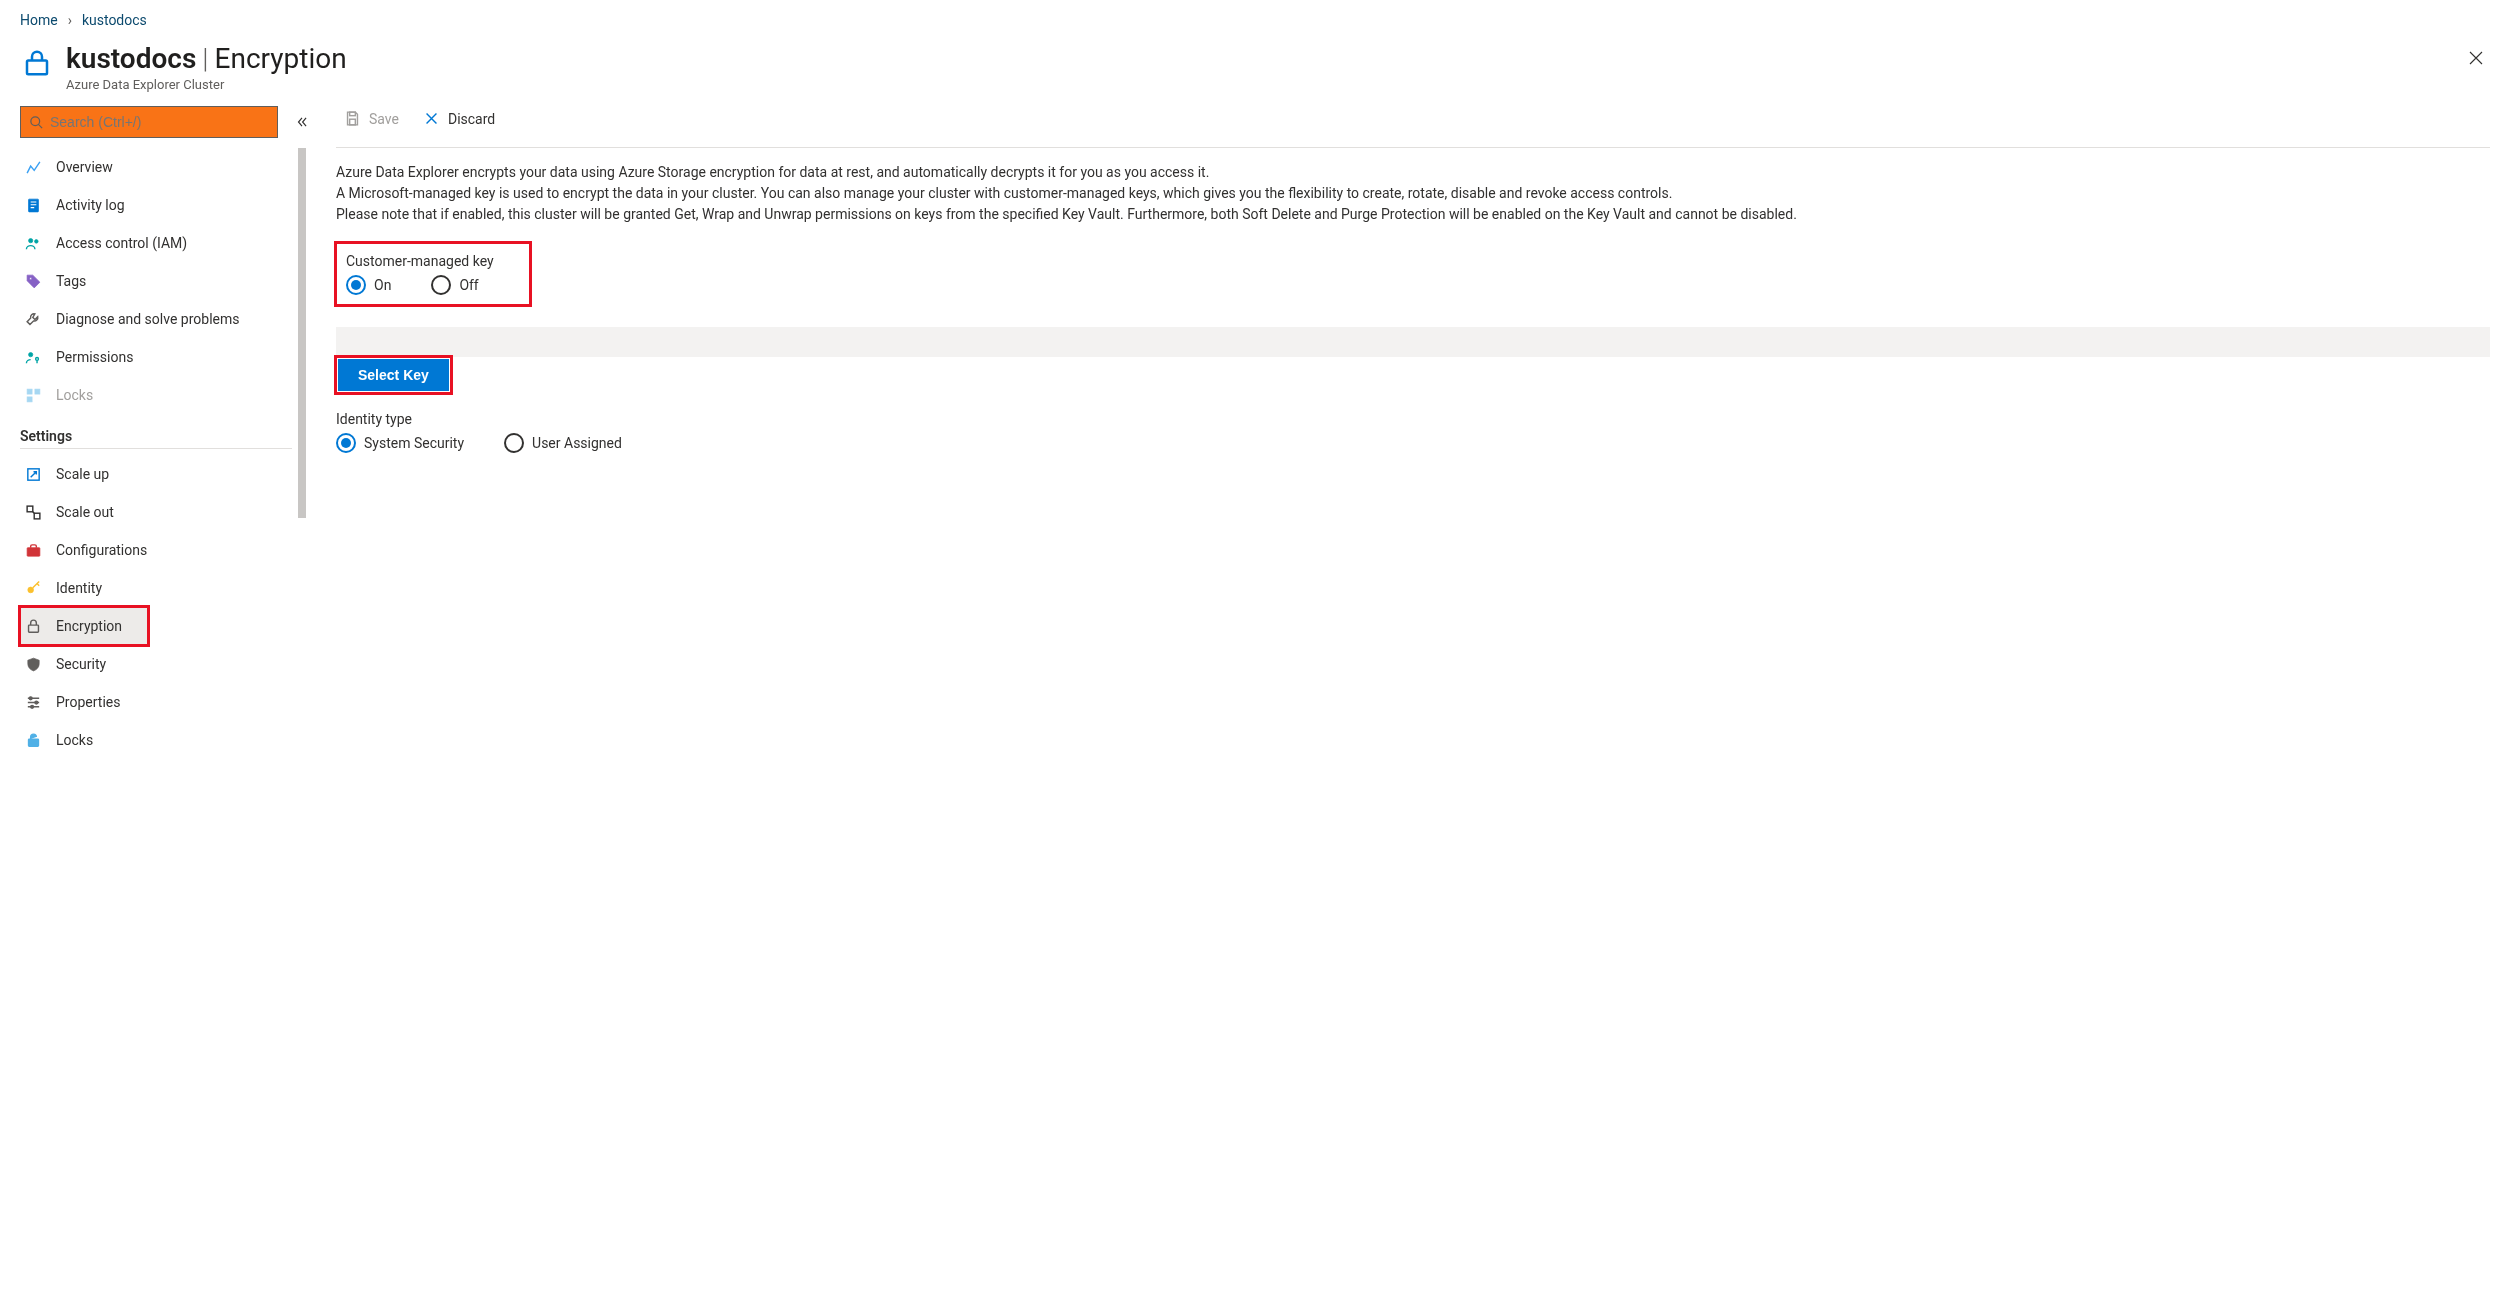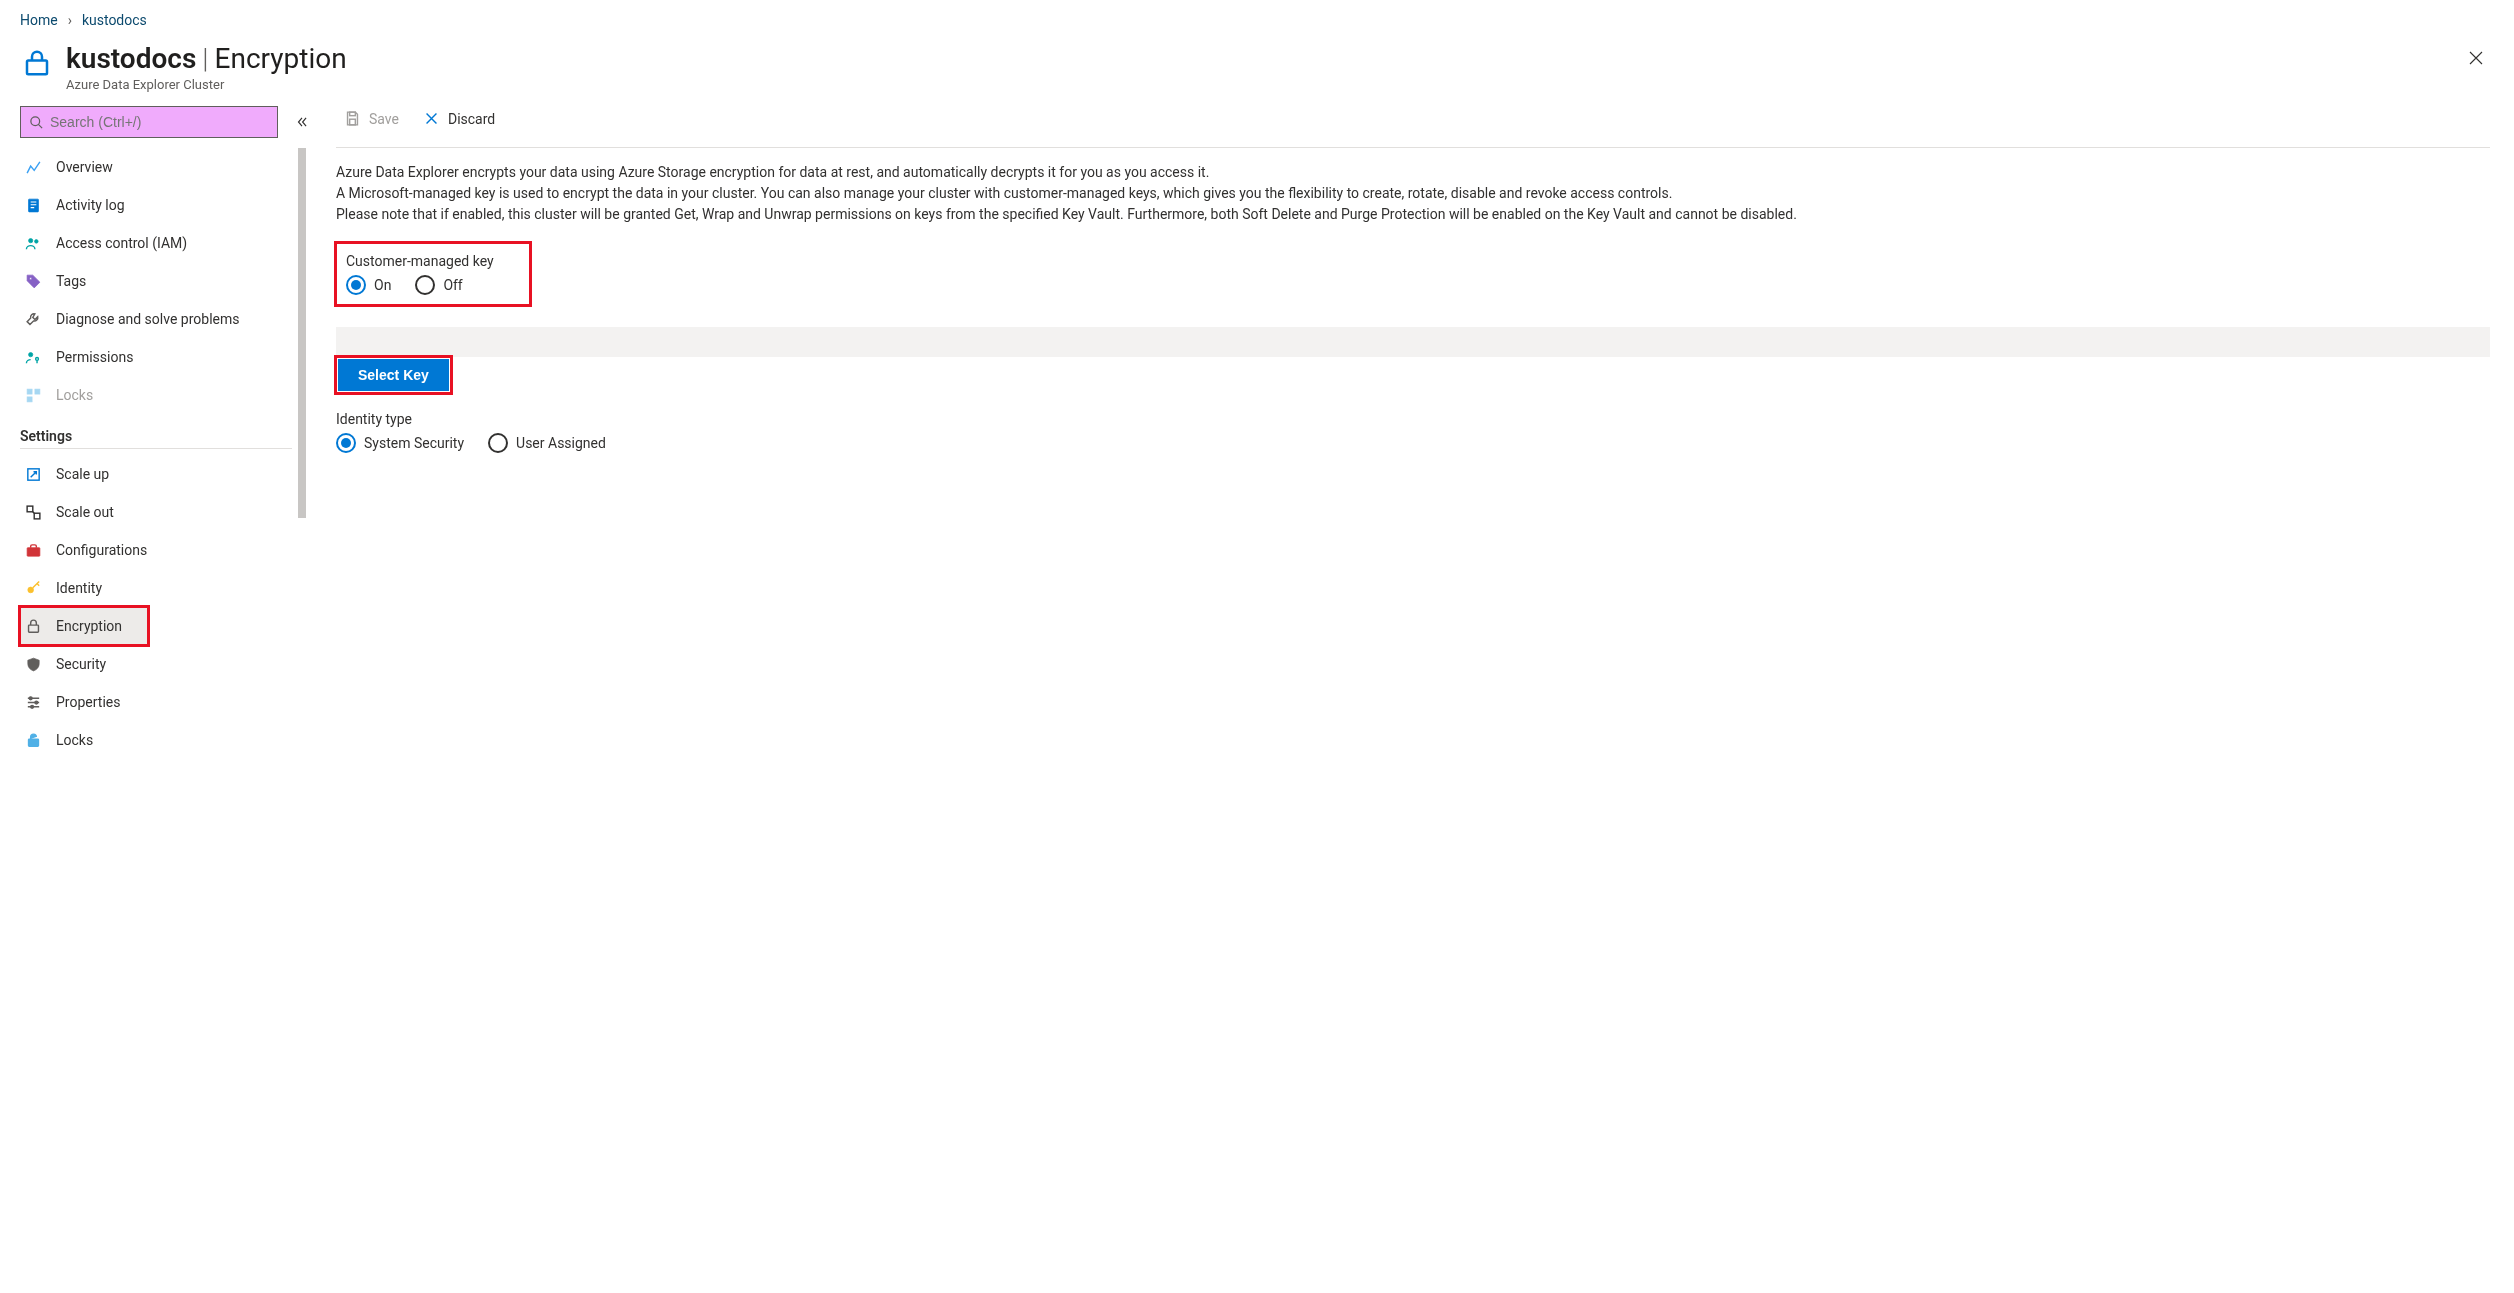--- a/index.html
+++ b/index.html
@@ -54,21 +54,21 @@
   .sidebar-col { width: 312px; flex-shrink: 0; padding-left: 20px; position: relative; }
   .content-col { flex: 1; padding: 0 24px 0 24px; }
 
   
   .search-row { display: flex; align-items: center; margin-bottom: 10px; }
   .search-box {
     display: flex; align-items: center;
     border: 1px solid #605e5c;
     height: 32px; width: 258px;
     padding: 0 8px;
-    background: #f0abfc;
+    background: #f97316;
   }
   .search-box svg { width: 15px; height: 15px; stroke: #605e5c; fill: none; stroke-width: 2; margin-right: 6px;}
   .search-box input {
     border: none; outline: none; flex: 1; font-size: 14px; color: #323130;
     background: transparent;
   }
   .collapse-toggle {
     margin-left: 14px; cursor: pointer; color: #323130;
     display: flex; align-items: center; justify-content: center;
     width: 20px; height: 20px;
@@ -116,21 +116,21 @@
   .cmd-discard { color: #323130; }
   .cmd-discard svg { stroke: #0078d4; }
 
   
   .desc { margin-top: 14px; font-size: 14px; line-height: 1.5; color: #323130; }
   .desc p { margin: 0; }
 
   
   .field-group { margin-top: 18px; }
   .fg-label { font-size: 14px; color: #323130; margin-bottom: 6px; }
-  .radio-row { display: flex; align-items: center; gap: 24px; }
+  .radio-row { display: flex; align-items: center; gap: 40px; }
   .radio-item { display: flex; align-items: center; gap: 8px; cursor: pointer; }
   .radio-outer {
     width: 20px; height: 20px; border-radius: 50%;
     border: 2px solid #323130; display: flex; align-items: center; justify-content: center;
   }
   .radio-item.selected .radio-outer { border-color: #0078d4; }
   .radio-inner { width: 10px; height: 10px; border-radius: 50%; background: #0078d4; display: none; }
   .radio-item.selected .radio-inner { display: block; }
   .cmk-box { display: inline-block; padding: 10px 36px 10px 10px; }
 

